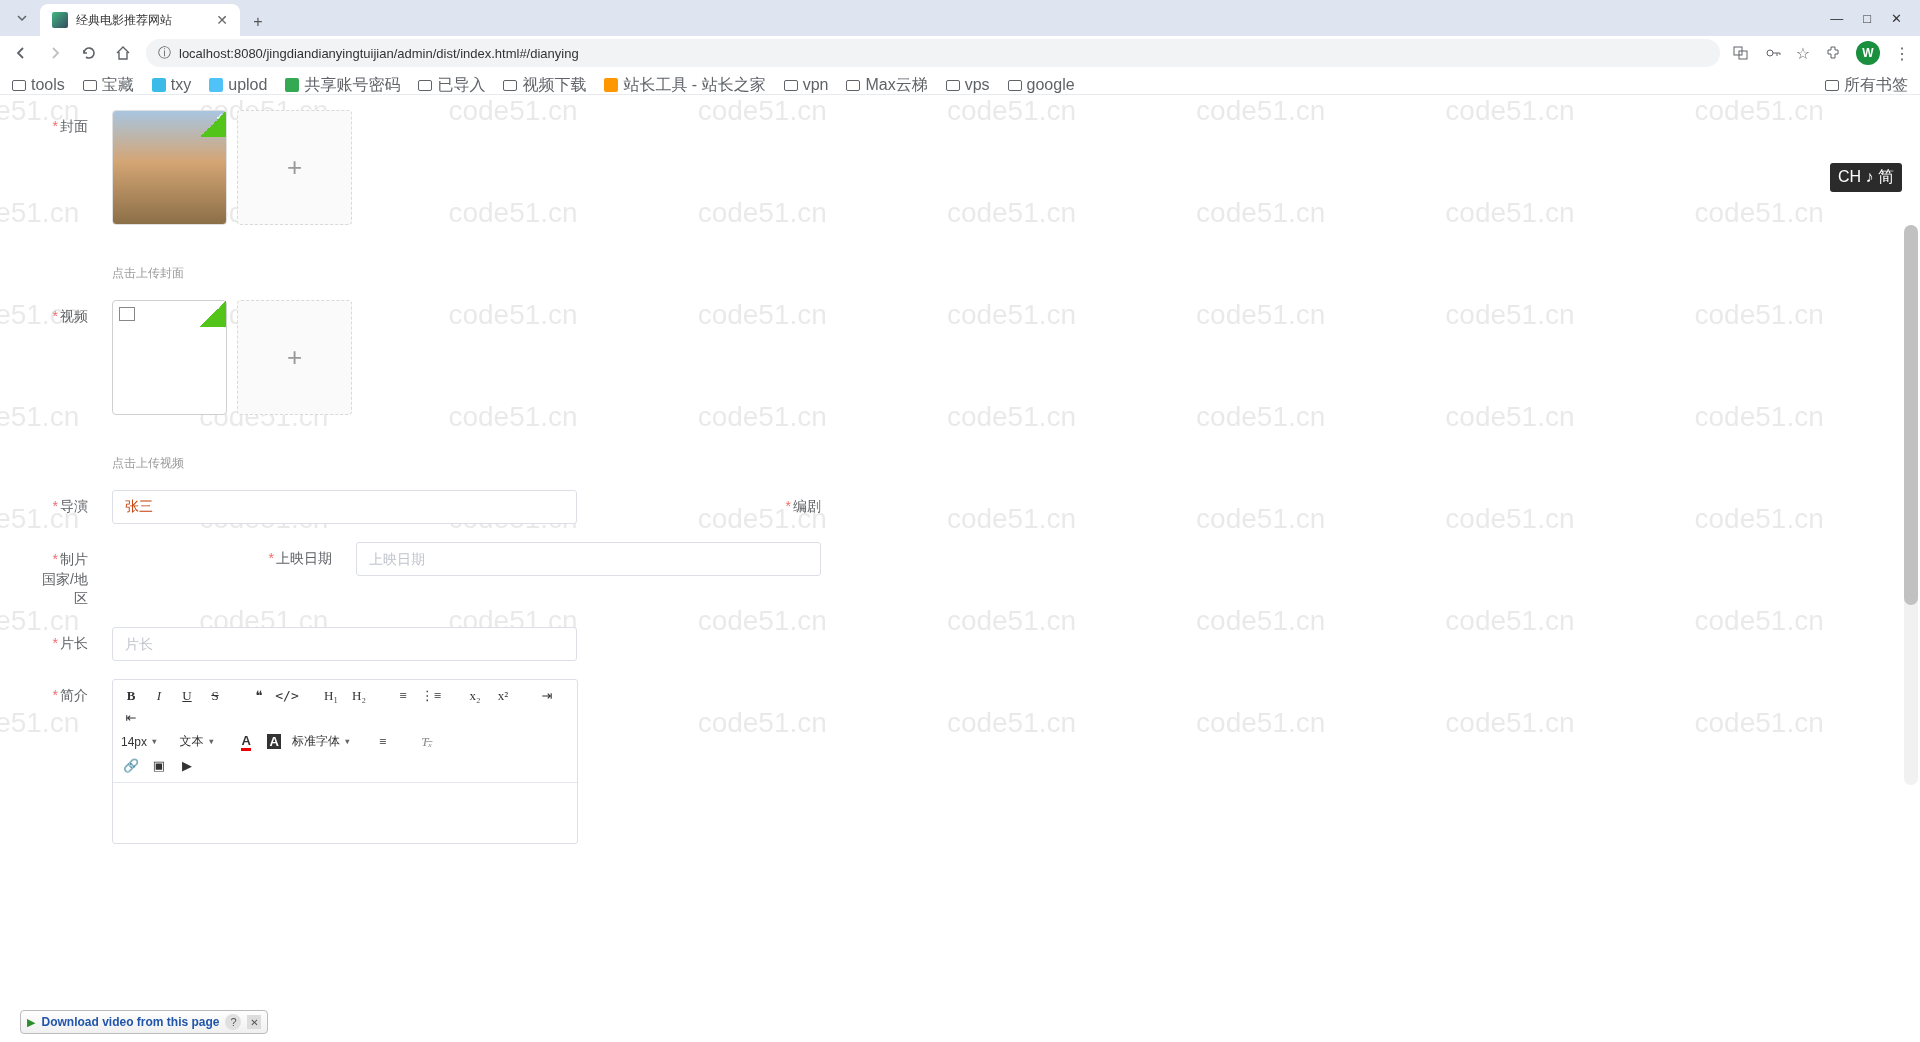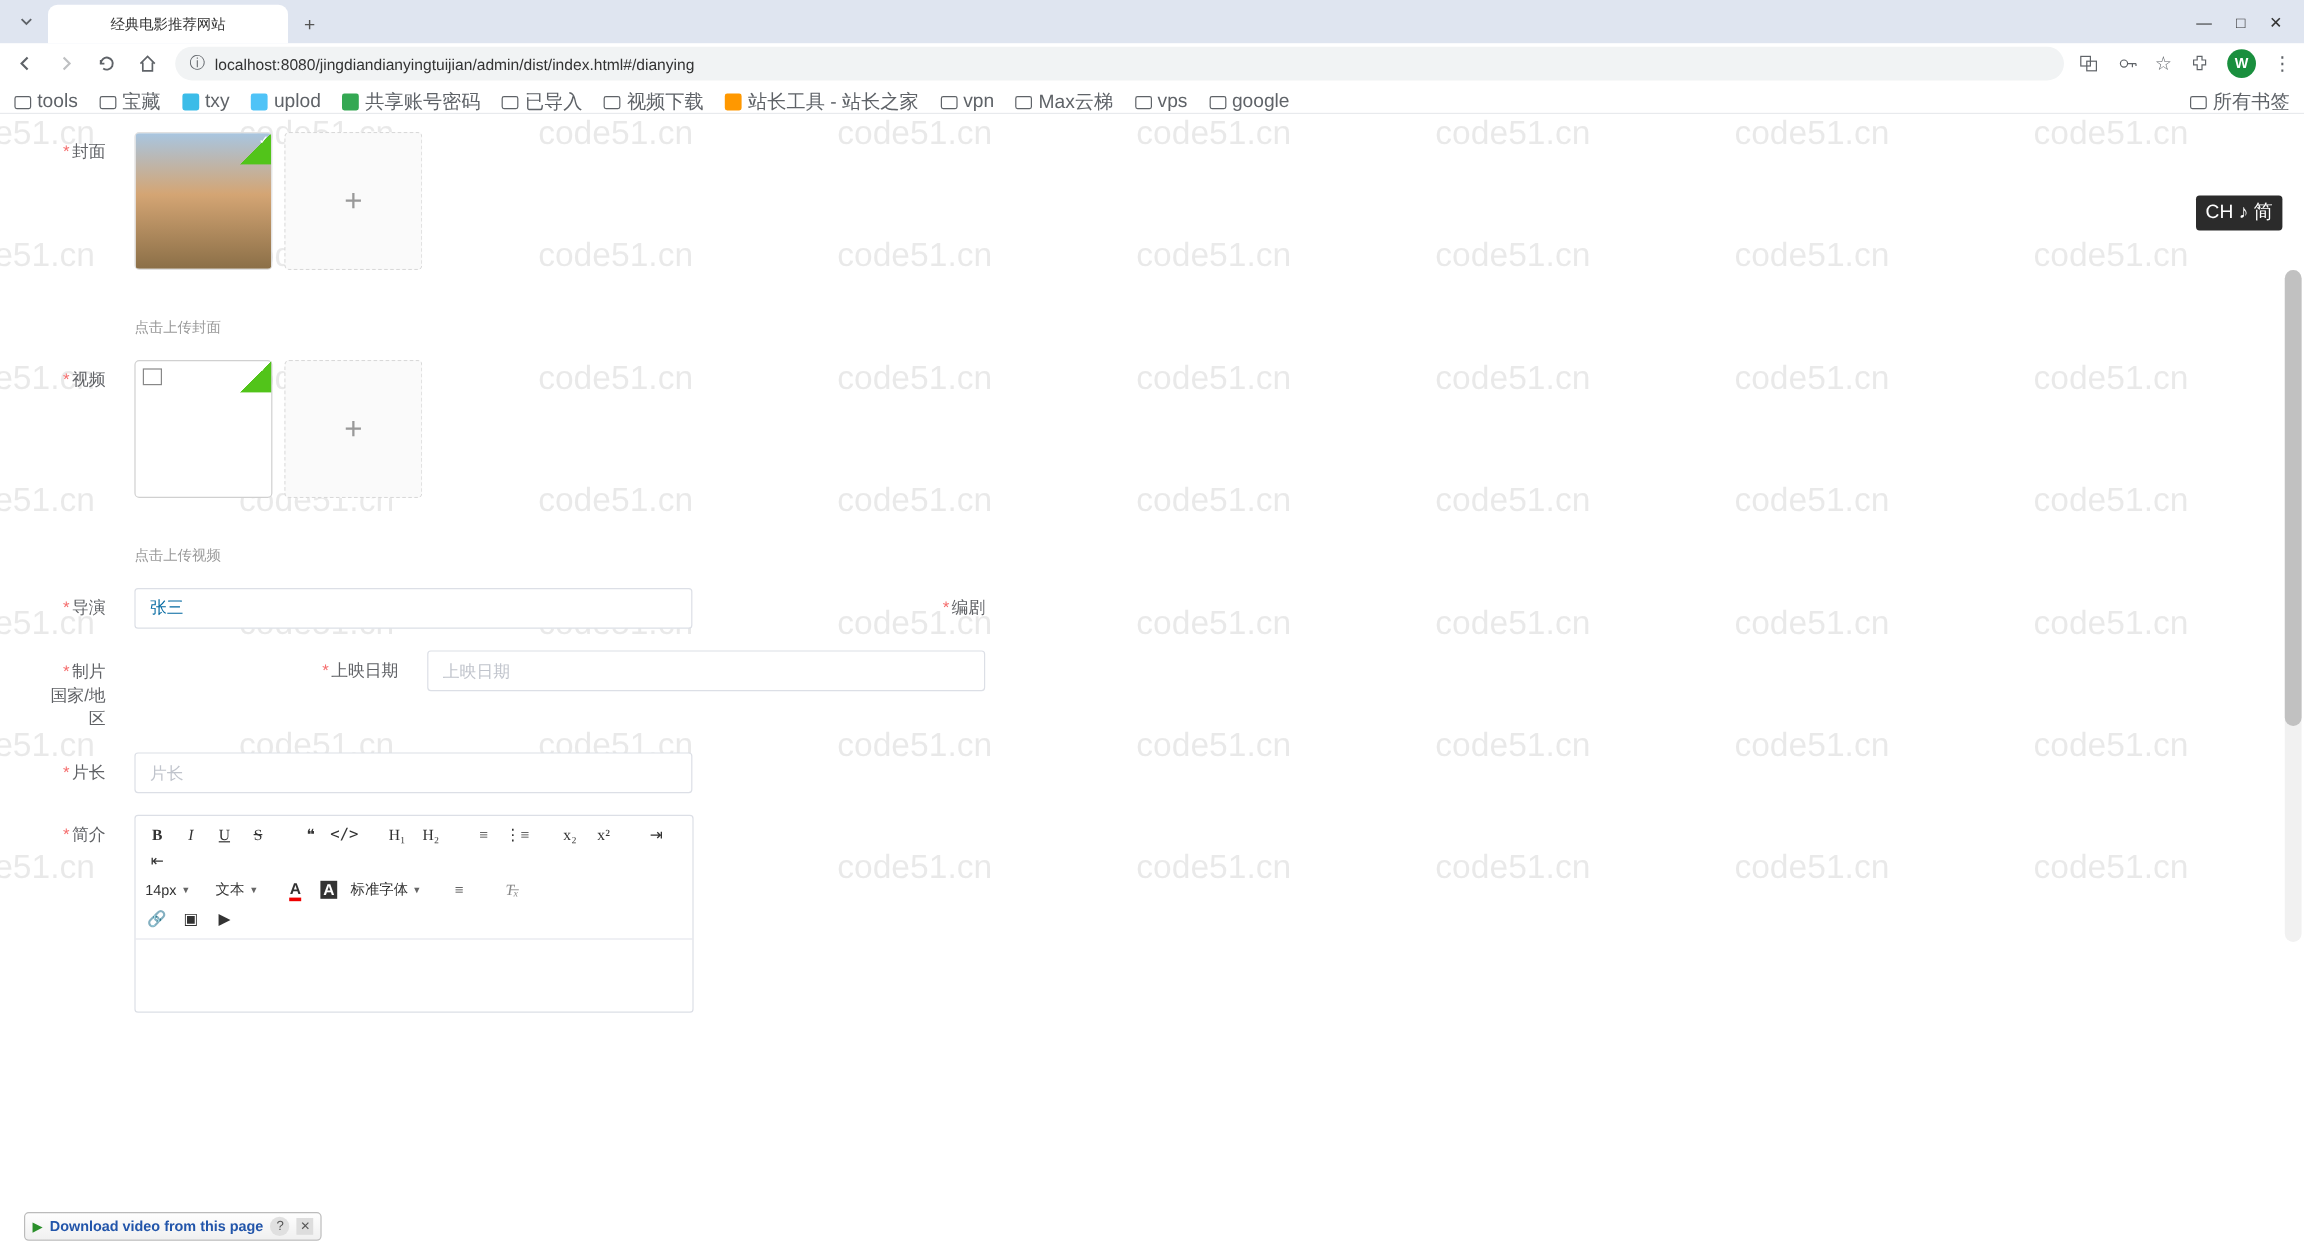--- a/index.html
+++ b/index.html
@@ -2,21 +2,21 @@
 <html><head>
 <meta charset="utf-8">
 <style>
 * { margin: 0; padding: 0; box-sizing: border-box; font-family: "Microsoft YaHei", Arial, sans-serif; }
 body { background: #fff; width: 1920px; height: 1042px; overflow: hidden; position: relative; }
 
 
 .browser-top { height: 95px; background: #fff; border-bottom: 1px solid #e8eaed; }
 .tab-bar { height: 36px; background: #dfe5f0; display: flex; align-items: flex-end; padding-left: 8px; }
 .tab-menu { width: 28px; height: 28px; display: flex; align-items: center; justify-content: center; margin-right: 4px; margin-bottom: 4px; }
-.tab { background: #fff; height: 32px; display: flex; align-items: center; padding: 0 12px; border-radius: 8px 8px 0 0; min-width: 200px; gap: 8px; font-size: 12px; color: #333; flex-direction: column; }
+.tab { background: #fff; height: 32px; display: flex; align-items: center; padding: 0 12px; border-radius: 8px 8px 0 0; min-width: 200px; gap: 8px; font-size: 12px; color: #333; }
 .tab-favicon { width: 16px; height: 16px; background: linear-gradient(135deg,#41b883,#35495e); border-radius: 2px; }
 .tab-close { color: #666; font-size: 14px; margin-left: auto; }
 .new-tab { width: 28px; height: 28px; display: flex; align-items: center; justify-content: center; color: #555; font-size: 16px; margin-left: 4px; }
 .window-controls { margin-left: auto; display: flex; gap: 20px; padding: 0 18px; align-items: center; height: 36px; }
 .window-controls span { font-size: 13px; color: #333; }
 
 .addr-bar { height: 34px; display: flex; align-items: center; padding: 0 10px; gap: 12px; }
 .addr-bar .nav-btn { width: 22px; height: 22px; display: flex; align-items: center; justify-content: center; color: #5f6368; }
 .addr-input { flex: 1; height: 28px; background: #f1f3f4; border-radius: 14px; display: flex; align-items: center; padding: 0 12px; font-size: 13px; color: #333; gap: 8px; }
 .addr-icons { display: flex; gap: 14px; align-items: center; color: #5f6368; }
@@ -47,21 +47,21 @@
 .form-content { margin-left: 8px; }
 
 .upload-area { display: flex; gap: 10px; }
 .upload-box { width: 115px; height: 115px; border: 1px dashed #d9d9d9; border-radius: 4px; display: flex; align-items: center; justify-content: center; position: relative; background: #fafafa; }
 .upload-box.img { border: 1px solid #e0e0e0; overflow: hidden; padding: 0; background: linear-gradient(180deg, #a8c5e0 0%, #d4a574 45%, #8b6f47 100%); }
 .upload-plus { font-size: 26px; color: #999; font-weight: 200; }
 .corner-check { position: absolute; top: 0; right: 0; width: 26px; height: 26px; background: linear-gradient(135deg, transparent 50%, #52c41a 50%); }
 .corner-check::after { content: "✓"; position: absolute; right: 2px; top: 0; color: #fff; font-size: 10px; }
 .upload-hint { font-size: 12px; color: #999; margin-top: 12px; }
 
-.text-input { width: 465px; height: 34px; border: 1px solid #dcdfe6; border-radius: 3px; padding: 0 12px; font-size: 14px; color: #0369a1; background: #fff; }
+.text-input { width: 465px; height: 34px; border: 1px solid #dcdfe6; border-radius: 3px; padding: 0 12px; font-size: 14px; color: #c2410c; background: #fff; }
 .text-input::placeholder { color: #c0c4cc; }
 
 .col-right .form-label.wide { width: 64px; }
 
 
 .editor { width: 466px; border: 1px solid #dcdfe6; border-radius: 3px; background: #fff; }
 .editor-toolbar { border-bottom: 1px solid #e4e7ed; padding: 6px 8px; display: flex; flex-wrap: wrap; gap: 2px 8px; align-items: center; }
 .tb-btn { width: 20px; height: 20px; display: flex; align-items: center; justify-content: center; font-size: 13px; color: #333; font-family: Georgia, serif; }
 .tb-select { height: 20px; font-size: 12px; border: none; background: transparent; color: #333; padding-right: 14px; position: relative; display: flex; align-items: center; gap: 6px; text-align: right; }
 .tb-select::after { content: "▸"; transform: rotate(90deg); font-size: 9px; color: #666; }

